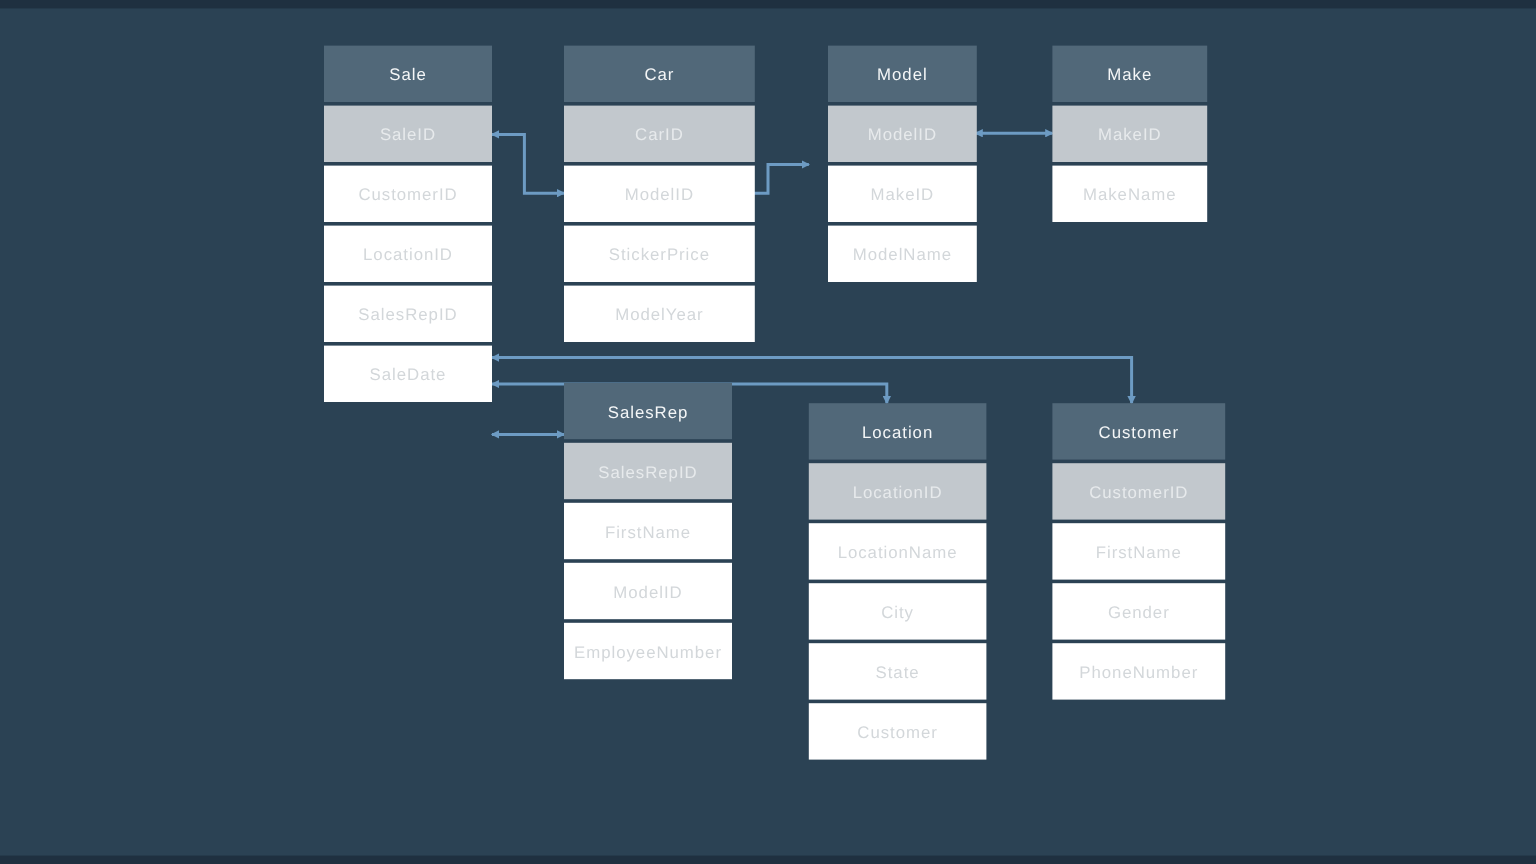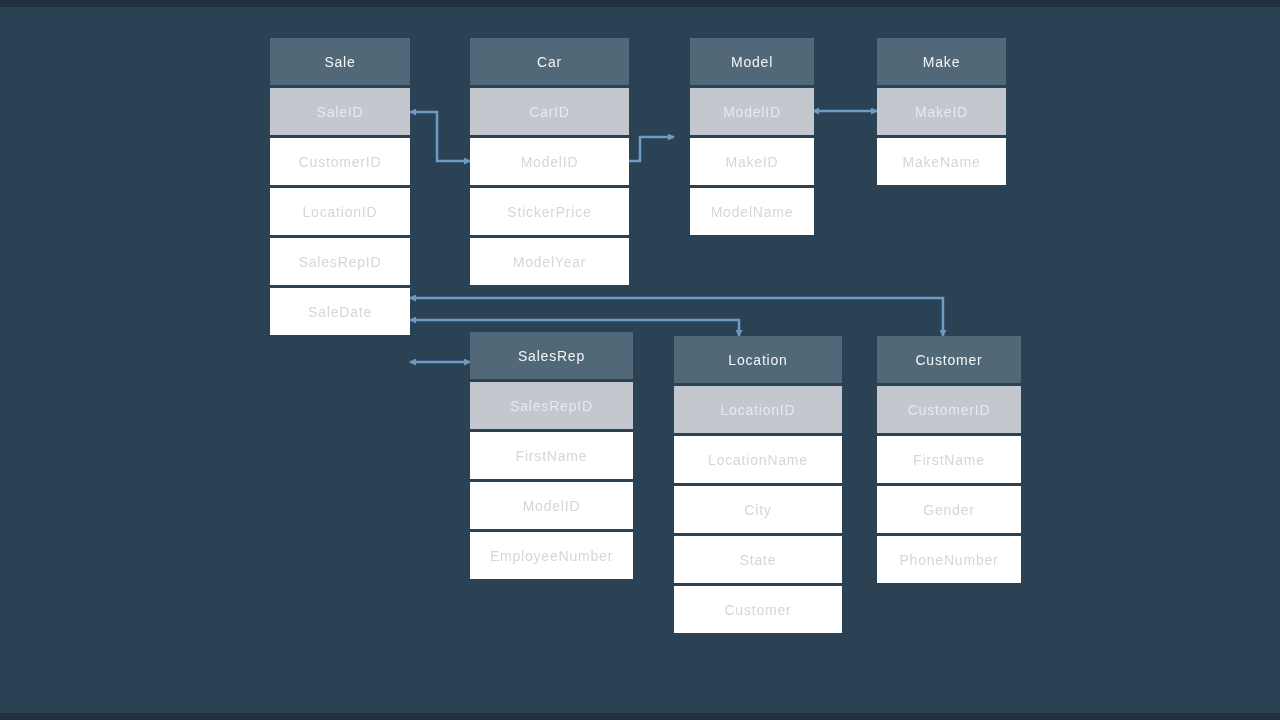--- a/index.html
+++ b/index.html
@@ -64,28 +64,28 @@
       <div class="cell hd">Model</div>
       <div class="cell key">ModelID</div>
       <div class="cell fld">MakeID</div>
       <div class="cell fld">ModelName</div>
     </div>
     <div class="tbl" style="left: 877px; top: 38px; width: 129px;">
       <div class="cell hd">Make</div>
       <div class="cell key">MakeID</div>
       <div class="cell fld">MakeName</div>
     </div>
-    <div class="tbl" style="left: 470px; top: 332px; width: 163px;">
+    <div class="tbl" style="left: 470px; top: 319px; width: 140px;">
       <div class="cell hd">SalesRep</div>
       <div class="cell key">SalesRepID</div>
       <div class="cell fld">FirstName</div>
       <div class="cell fld">ModelID</div>
       <div class="cell fld">EmployeeNumber</div>
     </div>
-    <div class="tbl" style="left: 674px; top: 336px; width: 168px;">
+    <div class="tbl" style="left: 674px; top: 336px; width: 148px;">
       <div class="cell hd">Location</div>
       <div class="cell key">LocationID</div>
       <div class="cell fld">LocationName</div>
       <div class="cell fld">City</div>
       <div class="cell fld">State</div>
       <div class="cell fld">Customer</div>
     </div>
     <div class="tbl" style="left: 877px; top: 336px; width: 144px;">
       <div class="cell hd">Customer</div>
       <div class="cell key">CustomerID</div>

